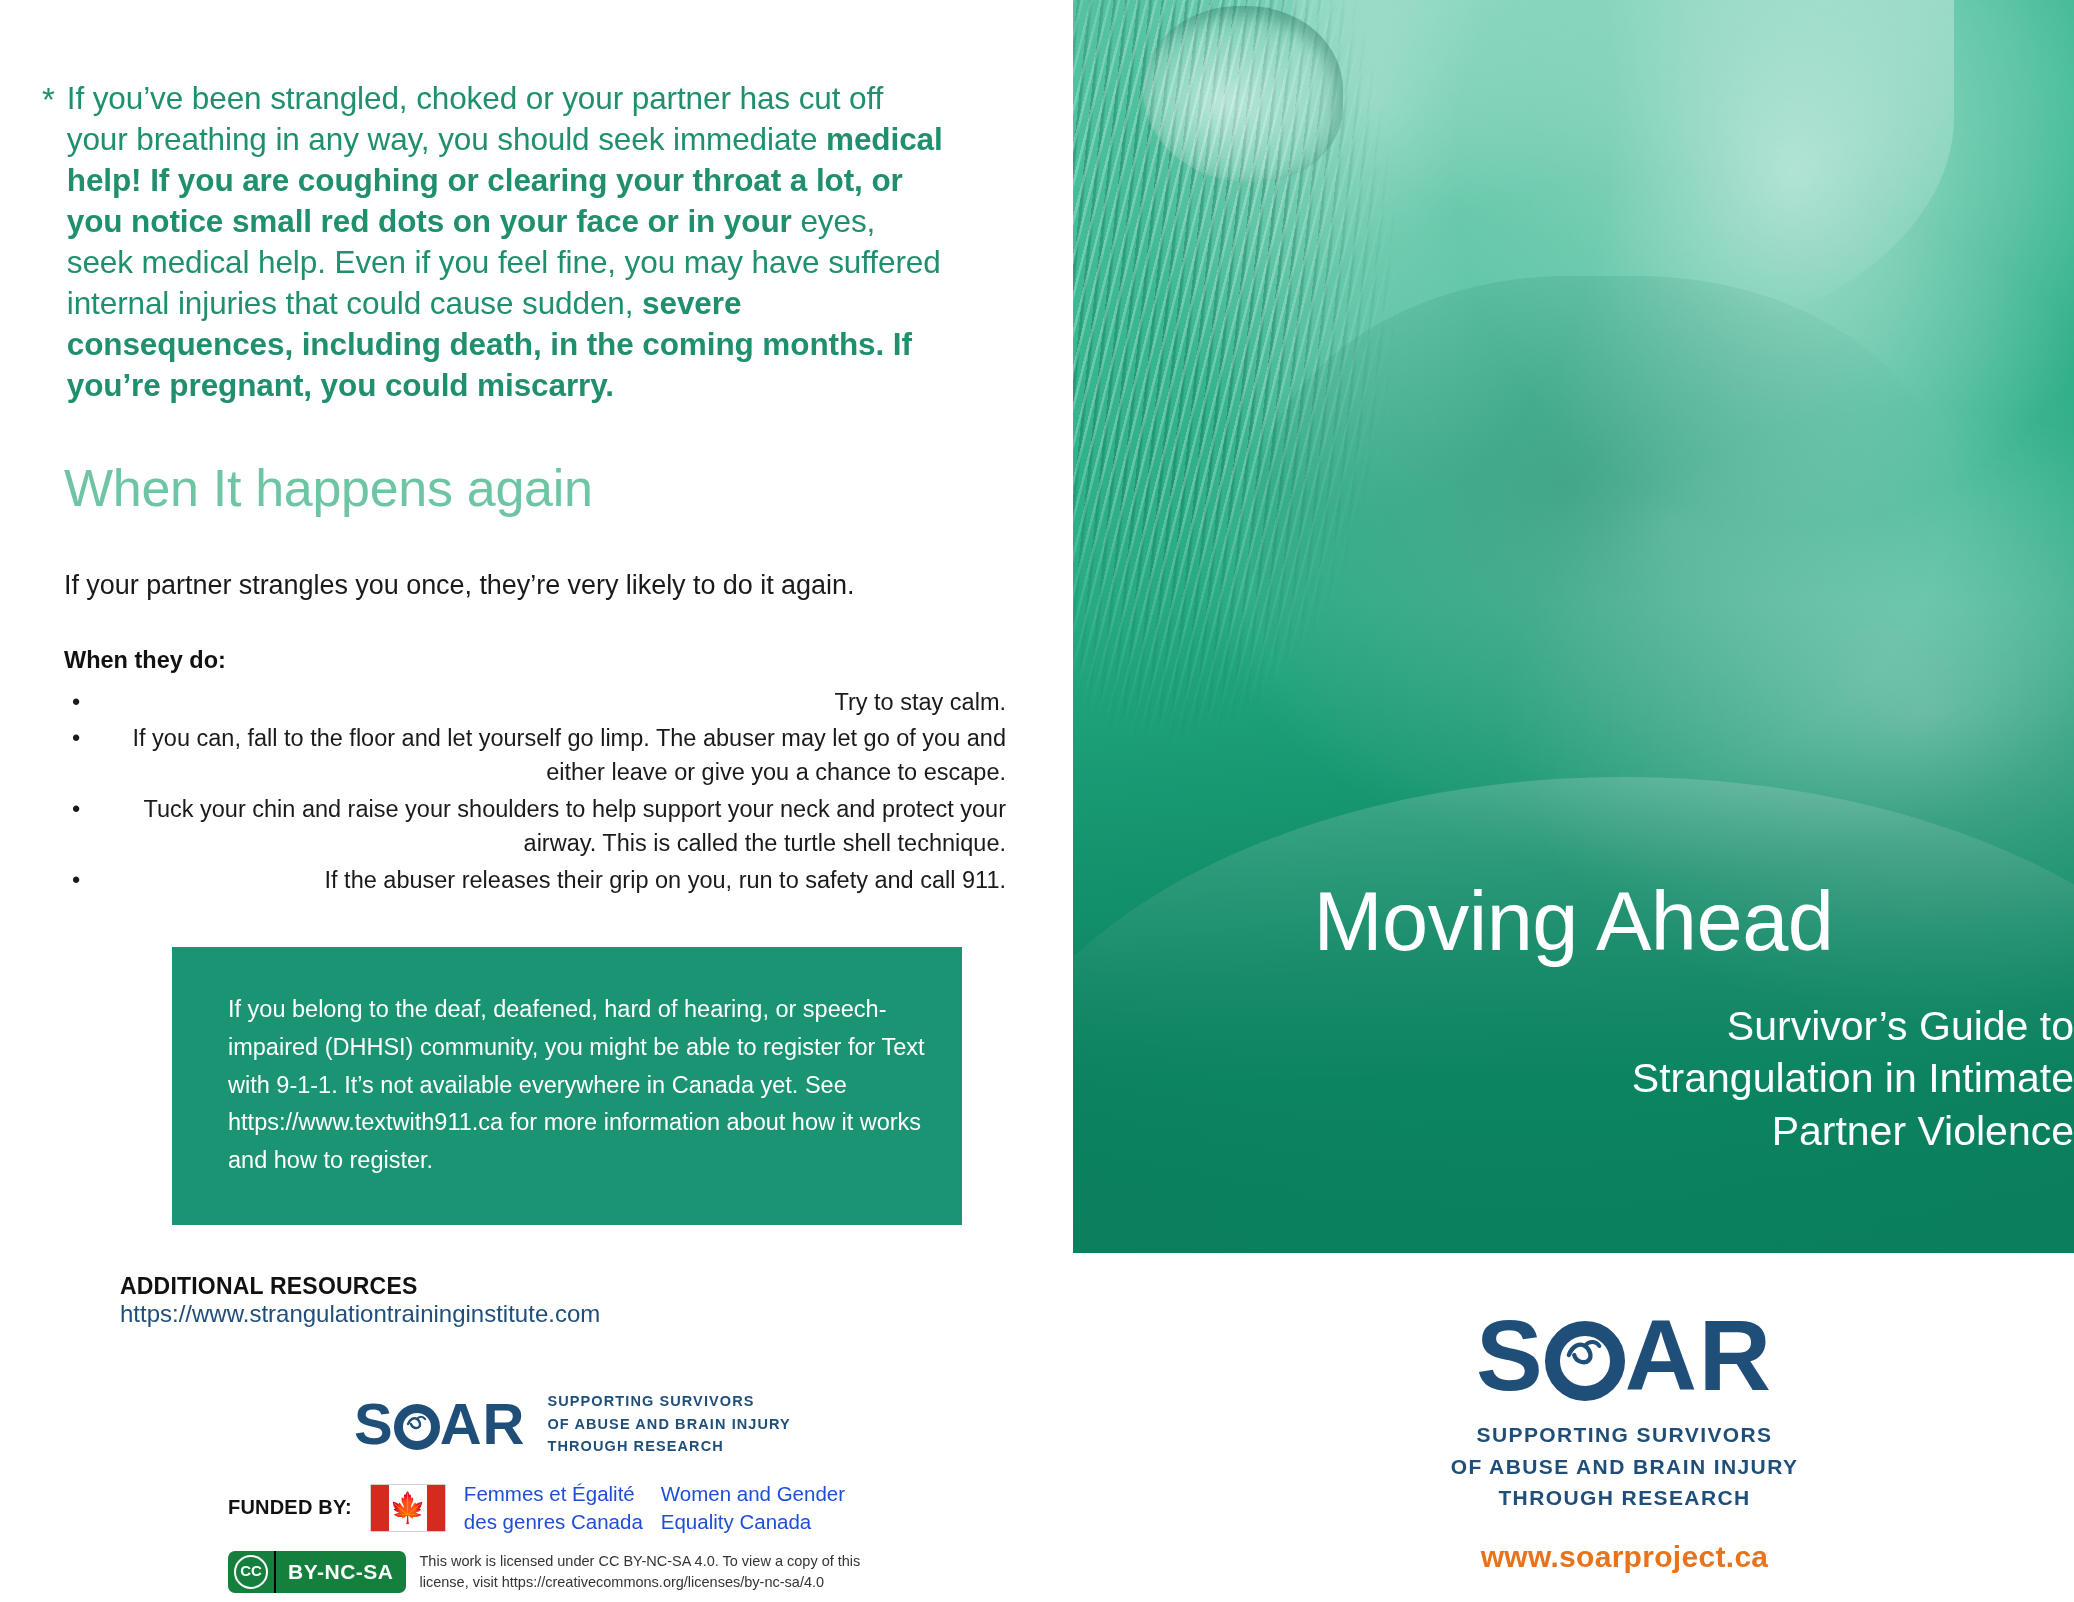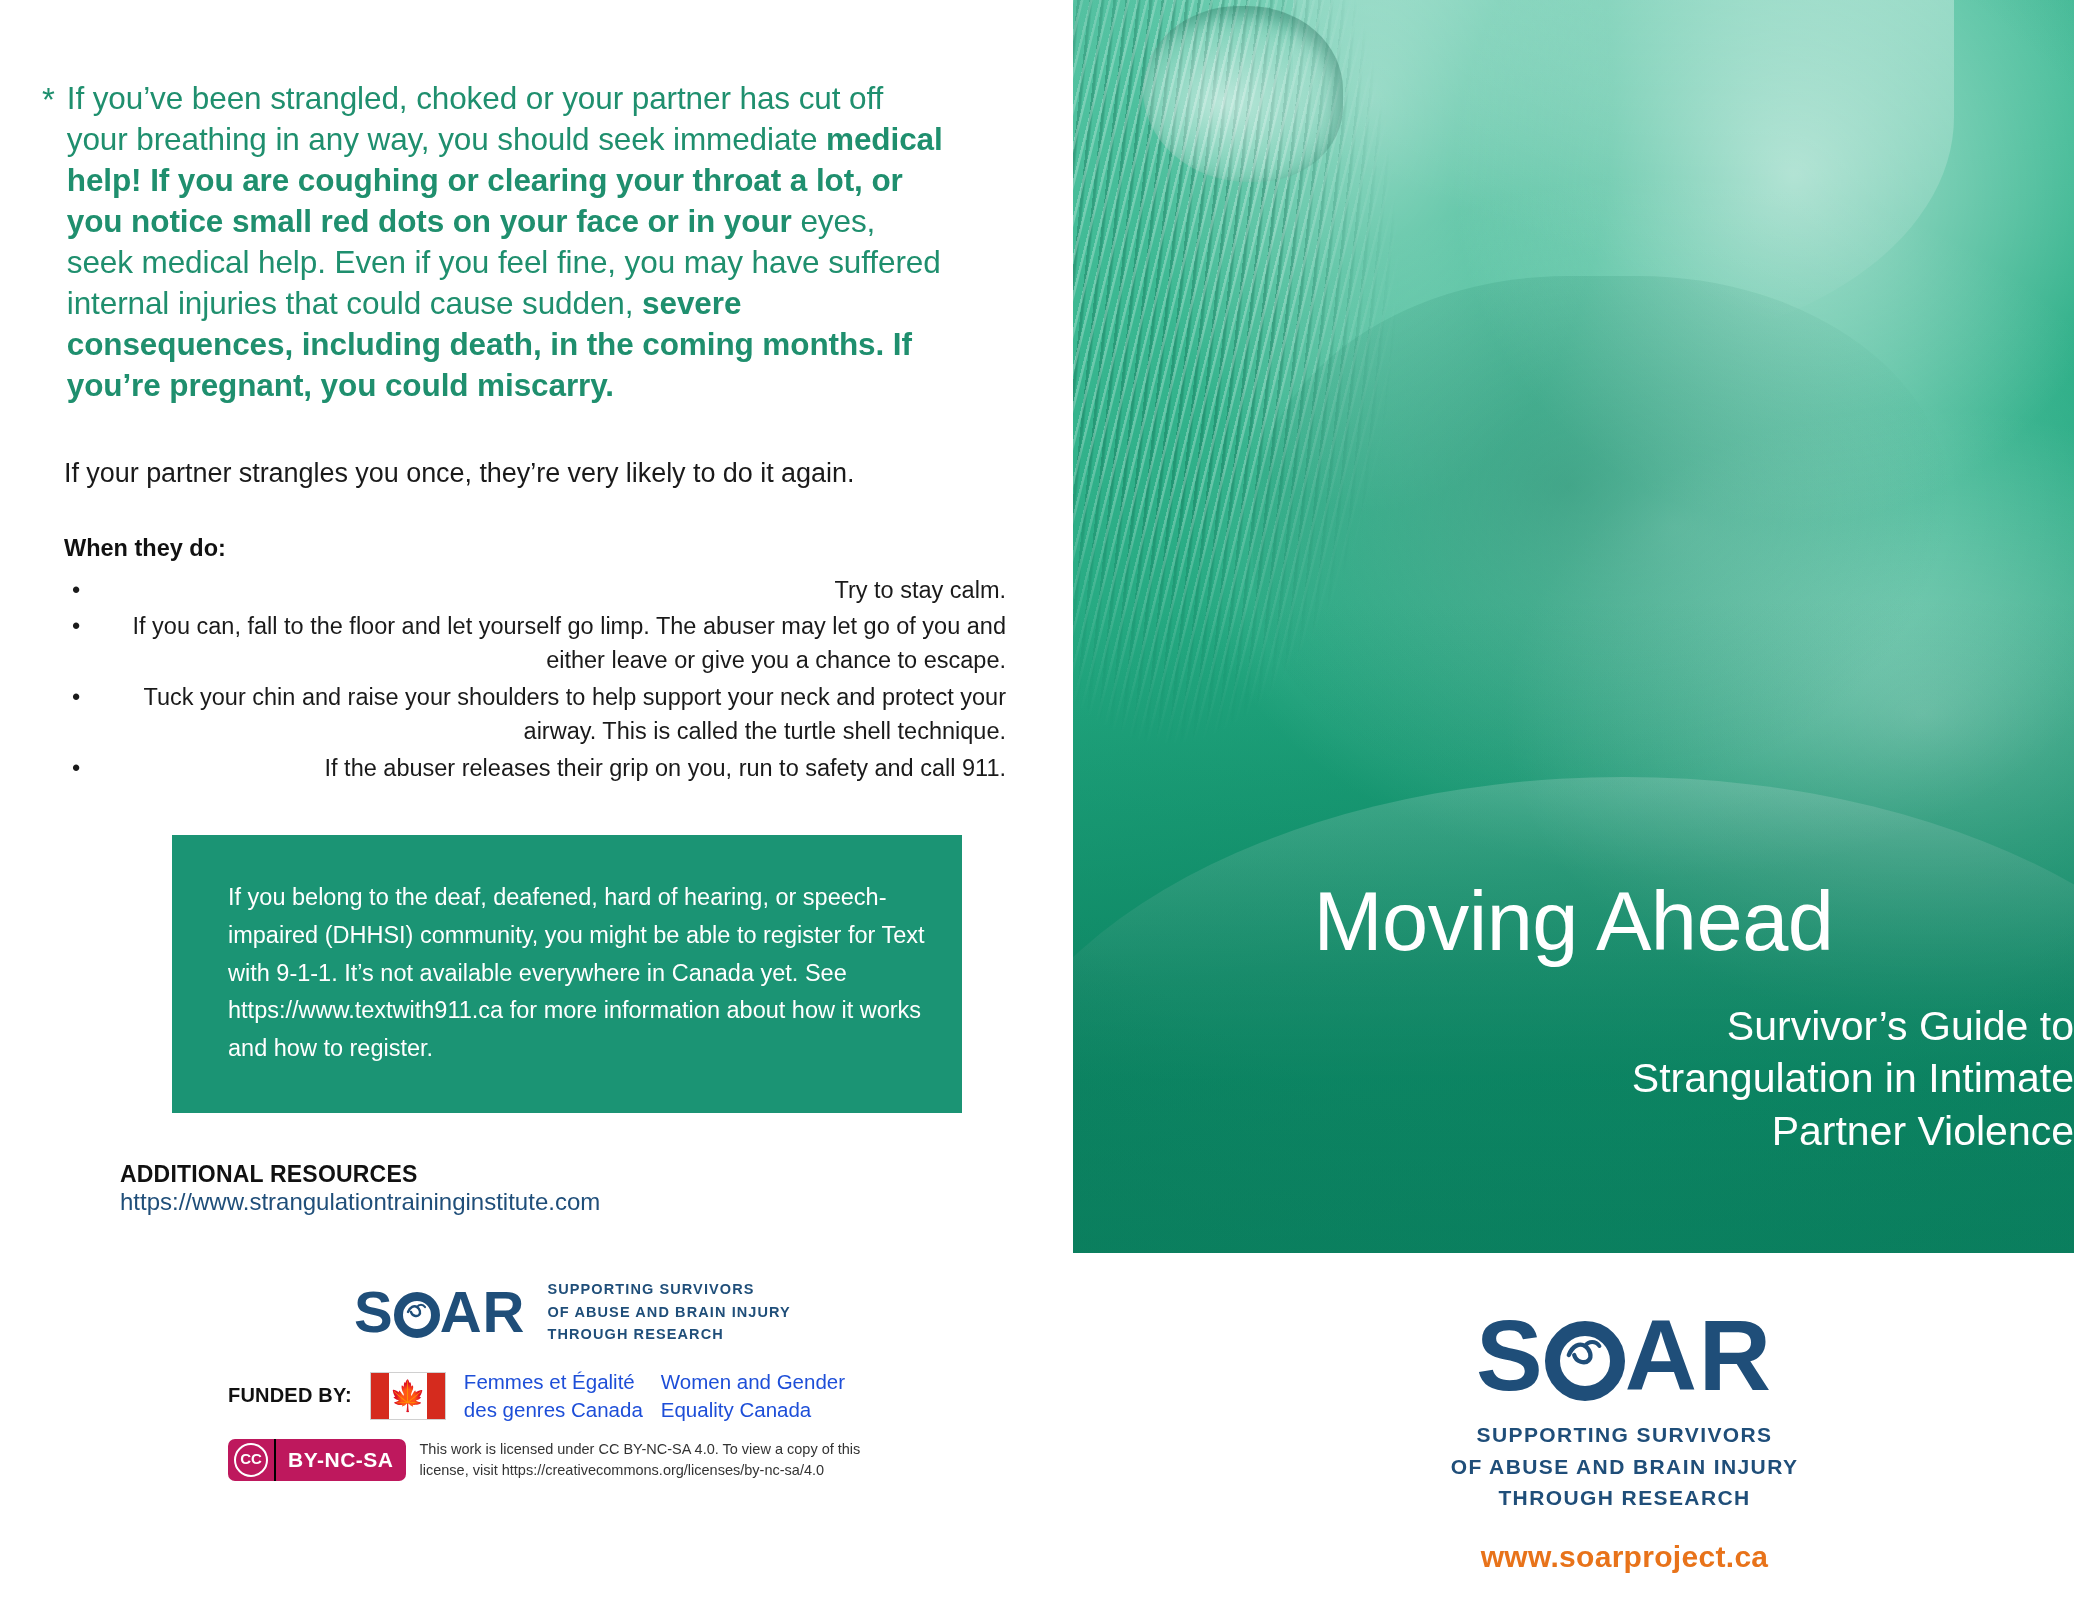--- a/index.html
+++ b/index.html
@@ -190,21 +190,21 @@
 
   .cc-row {
     margin: 16px 0 0 186px;
     display: flex;
     align-items: center;
     gap: 14px;
   }
   .cc-badge {
     display: flex;
     align-items: stretch;
-    background: #be185d;
+    background: #15803d;
     border-radius: 7px;
     overflow: hidden;
     height: 42px;
     justify-content: flex-end;
   }
   .cc-badge .cc-circle {
     width: 46px;
     display: flex;
     align-items: center;
     justify-content: center;
@@ -405,20 +405,21 @@
 
   <div class="left-panel">
 
     <div class="warning-block">
       <div class="warning-star">*</div>
       <div class="warning-text">
         <span>If you’ve been strangled, choked or your partner has cut off your breathing in any way, you should seek immediate </span><span class="b">medical help! If you are coughing or clearing your throat a lot, or you notice small red dots on your face or in your </span><span>eyes, seek medical help. Even if you feel fine, you may have suffered internal injuries that could cause sudden, </span><span class="b">severe consequences, including death, in the coming months. If you’re pregnant, you could miscarry.</span>
       </div>
     </div>
 
+    <h2 class="section-title">When It happens again</h2>
 
     <p class="intro-line">If your partner strangles you once, they’re very likely to do it again.</p>
 
     <p class="when-they-do">When they do:</p>
 
     <ul class="bullets">
       <li>Try to stay calm.</li>
       <li>If you can, fall to the floor and let yourself go limp. The abuser may let go of you and either leave or give you a chance to escape.</li>
       <li>Tuck your chin and raise your shoulders to help support your neck and protect your airway. This is called the turtle shell technique.</li>
       <li>If the abuser releases their grip on you, run to safety and call 911.</li>

